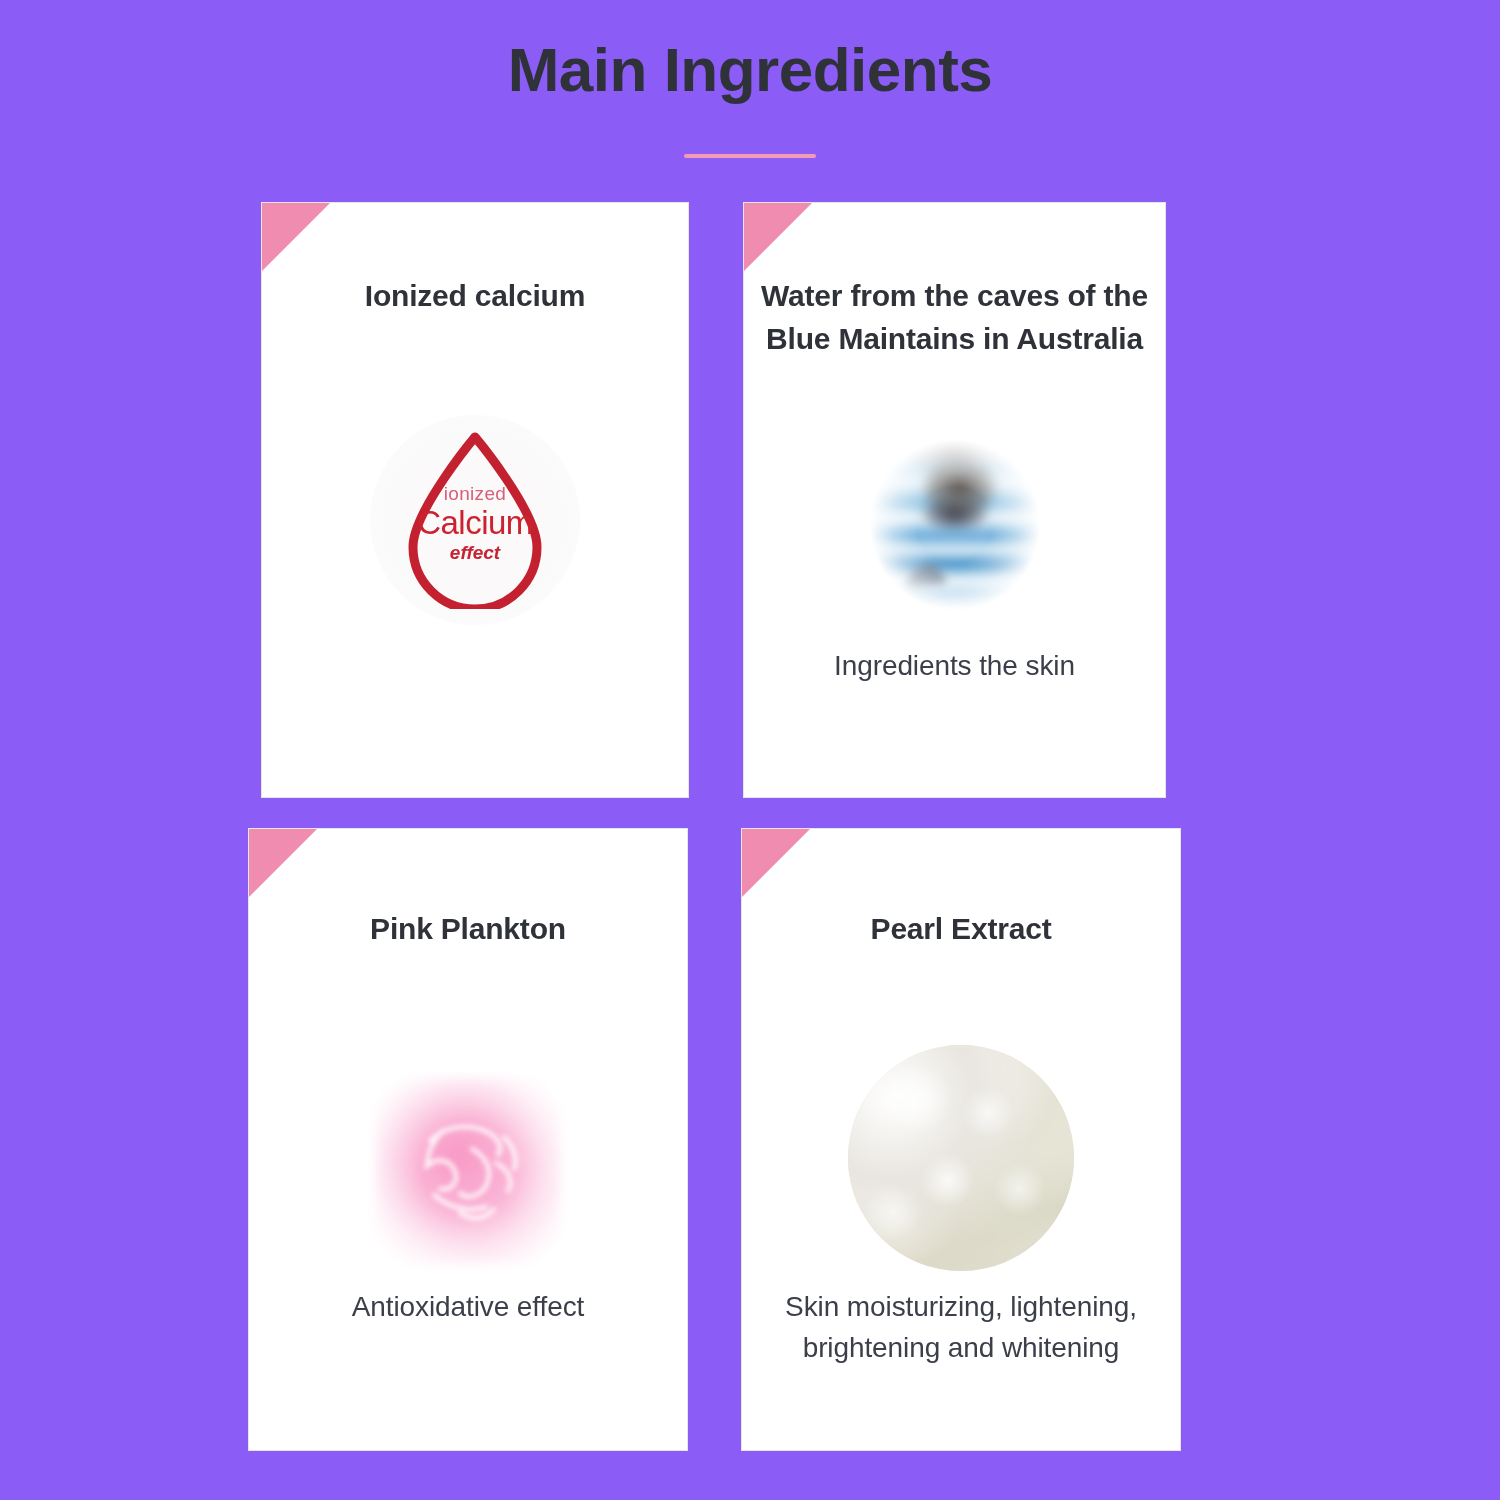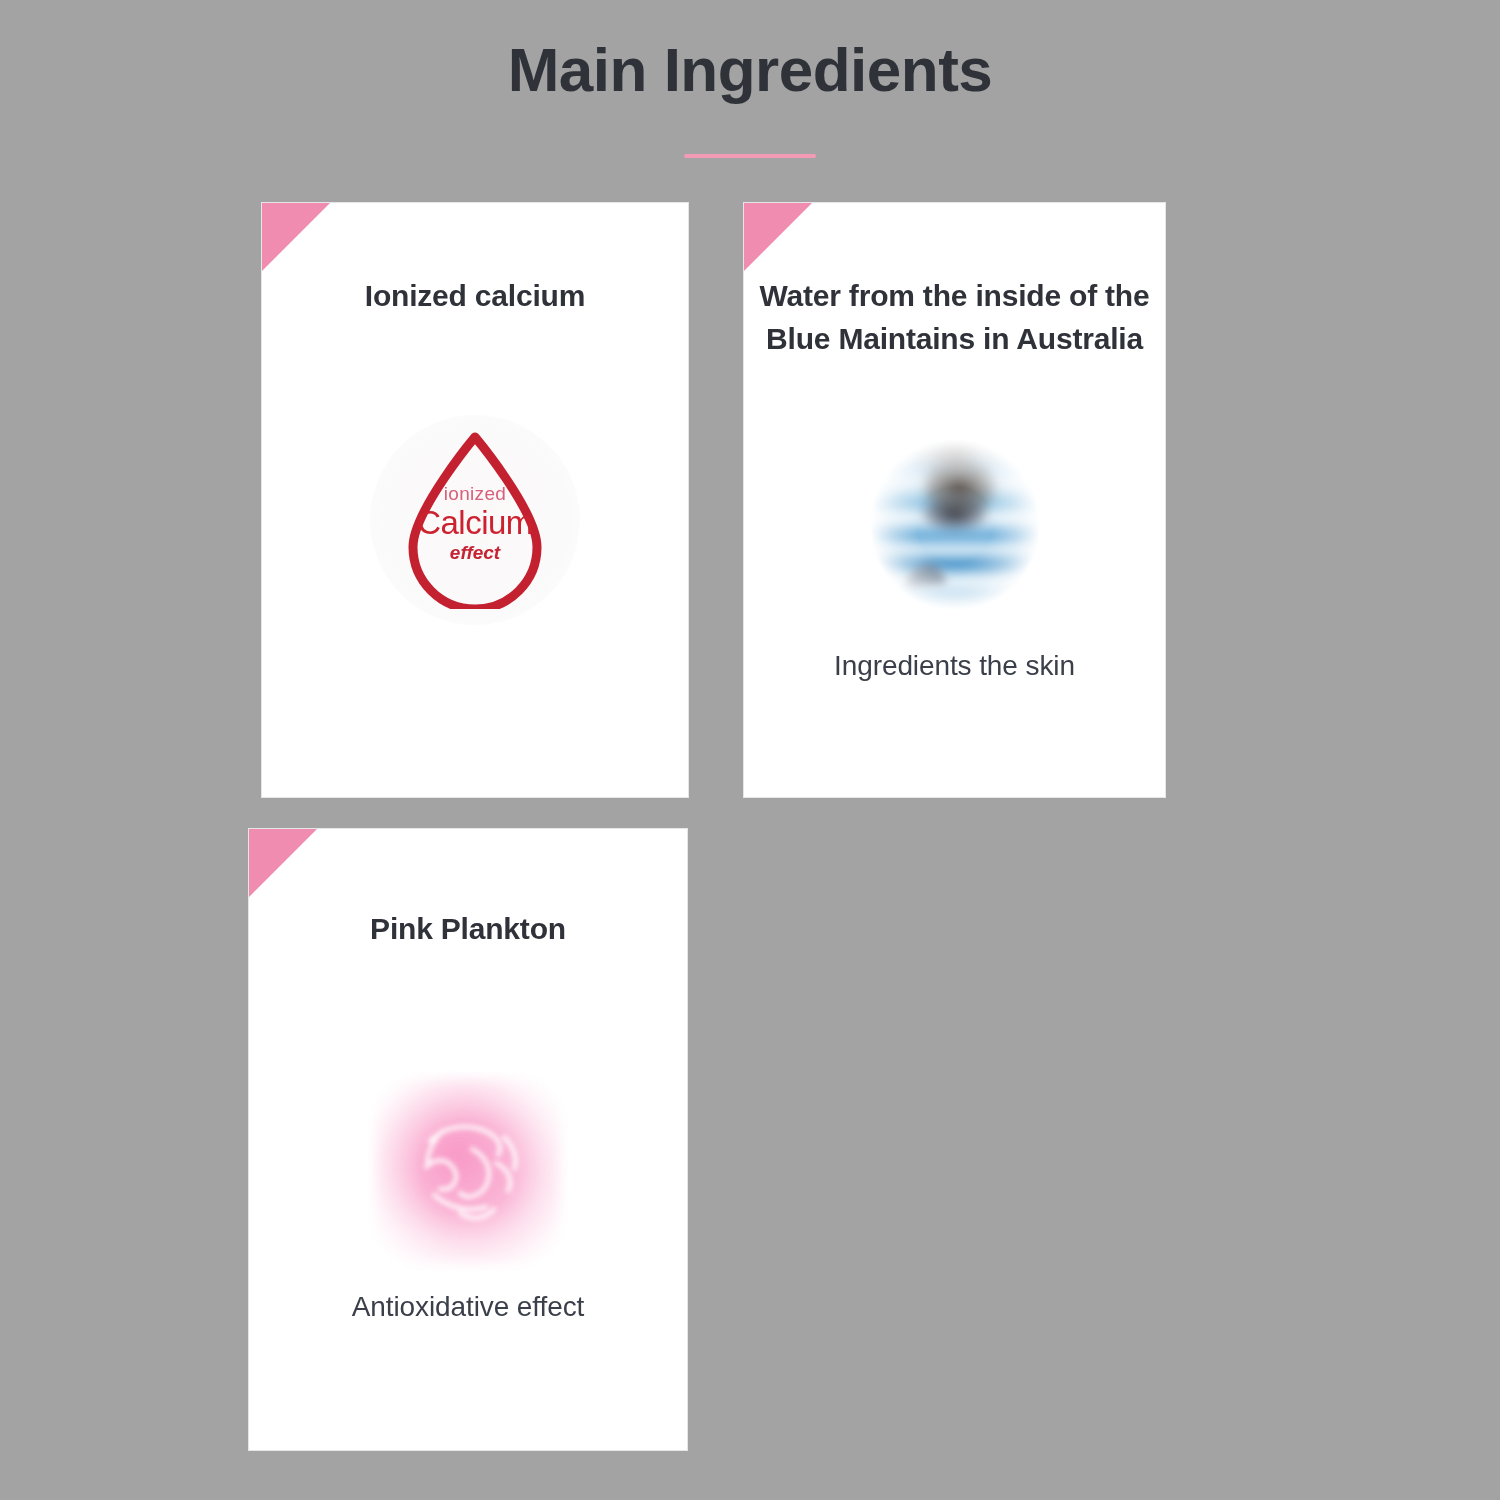--- a/index.html
+++ b/index.html
@@ -9,21 +9,21 @@
     height: 1500px;
     background: #ffffff;
     font-family: "Liberation Sans", sans-serif;
     overflow: hidden;
   }
 
   .page {
     position: relative;
     width: 1500px;
     height: 1500px;
-    background: #a3a3a3;
+    background: #8b5cf6;
   }
 
   
   .section-title {
     position: absolute;
     top: 36px;
     left: 0;
     width: 1500px;
     text-align: center;
     font-size: 62px;
@@ -299,21 +299,21 @@
             <span class="cal-ionized">ionized</span>
             <span class="cal-calcium">Calcium</span>
             <span class="cal-inside">effect</span>
           </div>
         </div>
       </div>
     </div>
 
     <div class="card card-r1c2">
       <div class="corner-ribbon"></div>
-      <div class="card-title">Water from the inside of the Blue Maintains in Australia</div>
+      <div class="card-title">Water from the caves of the Blue Maintains in Australia</div>
       <div class="card-media">
         <div class="ocean-photo">
           <div class="ocean-layer"></div>
           <div class="ocean-fin"></div>
         </div>
       </div>
       <div class="card-desc">Ingredients the skin</div>
     </div>
 
     <div class="card card-r2c1">
@@ -334,15 +334,26 @@
                 <path d="M74 60 C64 72 58 84 60 94"></path>
                 <path d="M136 66 C146 76 150 88 146 98"></path>
               </g>
             </svg>
           </div>
         </div>
       </div>
       <div class="card-desc">Antioxidative effect</div>
     </div>
 
+    <div class="card card-r2c2">
+      <div class="corner-ribbon"></div>
+      <div class="card-title">Pearl Extract</div>
+      <div class="card-media">
+        <div class="pearls">
+          <div class="pearls-bg"></div>
+          <div class="pearls-gloss"></div>
+        </div>
+      </div>
+      <div class="card-desc">Skin moisturizing, lightening, brightening and whitening</div>
+    </div>
 
   </div>
 </div>
 
 </body></html>

